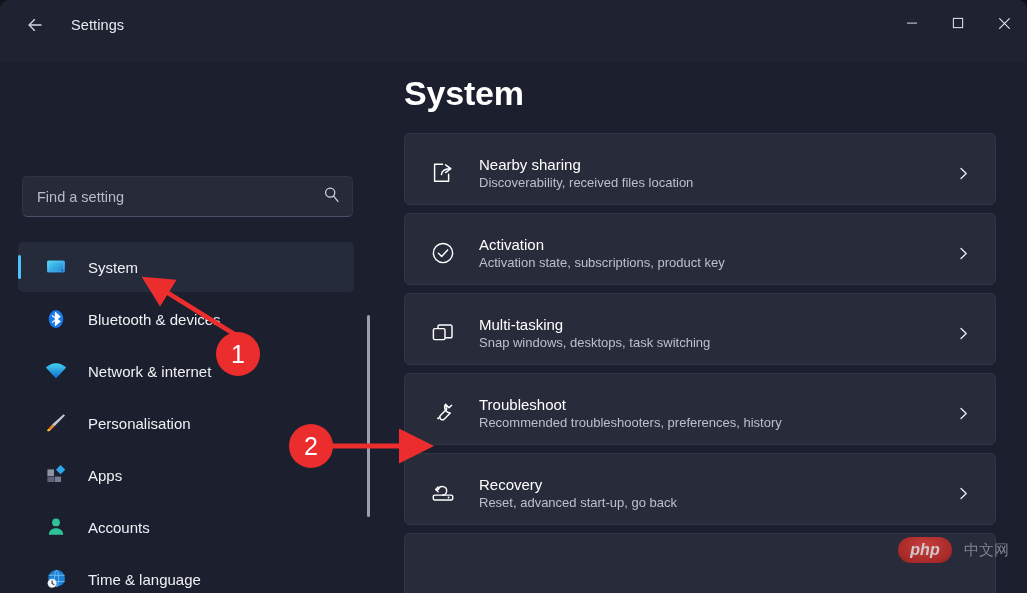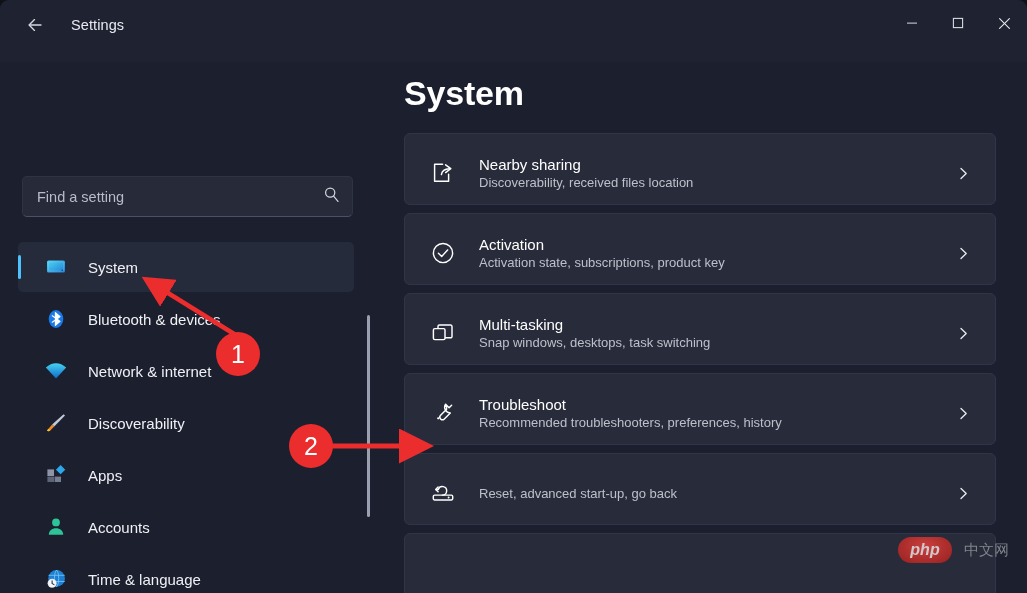--- a/index.html
+++ b/index.html
@@ -361,21 +361,21 @@
       </div>
 
       <div class="nav-item">
         <span class="nav-icon">
           <svg width="24" height="24" viewBox="0 0 24 24">
             <path d="M19.6 3.2 L21 4.6 L10.2 15.5 L8.1 13.4 Z" fill="#c3c9d6"></path>
             <path d="M8.1 13.4 L10.2 15.5 L6.3 19.4 C5.3 20.4 3.6 20.4 3 19.6 Z" fill="#f08b27"></path>
             <path d="M3 19.6 C3.6 20.4 5.3 20.4 6.3 19.4 L4.6 17.7 Z" fill="#fbc02d"></path>
           </svg>
         </span>
-        <span class="nav-label">Discoverability</span>
+        <span class="nav-label">Personalisation</span>
       </div>
 
       <div class="nav-item">
         <span class="nav-icon">
           <svg width="24" height="24" viewBox="0 0 24 24">
             <rect x="3.4" y="6.4" width="6.6" height="6.6" fill="#8e94a6"></rect>
             <rect x="3.4" y="13.6" width="6.6" height="5.4" fill="#5d6478"></rect>
             <rect x="10.6" y="13.6" width="6.4" height="5.4" fill="#767d91"></rect>
             <rect x="13.3" y="3.4" width="6.6" height="6.6" fill="#2da7ec" transform="rotate(45 16.6 6.7)"></rect>
           </svg>
@@ -492,20 +492,21 @@
       <div class="card">
         <span class="card-icon">
           <svg width="26" height="26" viewBox="0 0 26 26" fill="none" stroke="#ffffff" stroke-width="1.45" stroke-linecap="round" stroke-linejoin="round">
             <path d="M4.6 19.9 H21.4 A1.3 1.3 0 0 0 22.7 18.6 V16.4 A1.3 1.3 0 0 0 21.4 15.1 H4.6 A1.3 1.3 0 0 0 3.3 16.4 V18.6 A1.3 1.3 0 0 0 4.6 19.9 Z"></path>
             <circle cx="18.6" cy="17.5" r=".95" fill="#ffffff" stroke="none"></circle>
             <path d="M12.4 15.1 A4.3 4.3 0 1 0 8.3 9.4 H6.2"></path>
             <path d="M8.1 6.9 L5.7 9.4 L8.1 11.8"></path>
           </svg>
         </span>
         <div class="card-text">
+          <div class="card-title">Recovery</div>
           <div class="card-sub">Reset, advanced start-up, go back</div>
         </div>
         <span class="card-chevron">
           <svg width="15" height="15" viewBox="0 0 15 15" fill="none" stroke="#e6e8ef" stroke-width="1.35" stroke-linecap="round" stroke-linejoin="round">
               <path d="M5 2.4 L10.2 7.5 L5 12.6"></path>
             </svg>
         </span>
       </div>
 
       <div class="card"></div>

